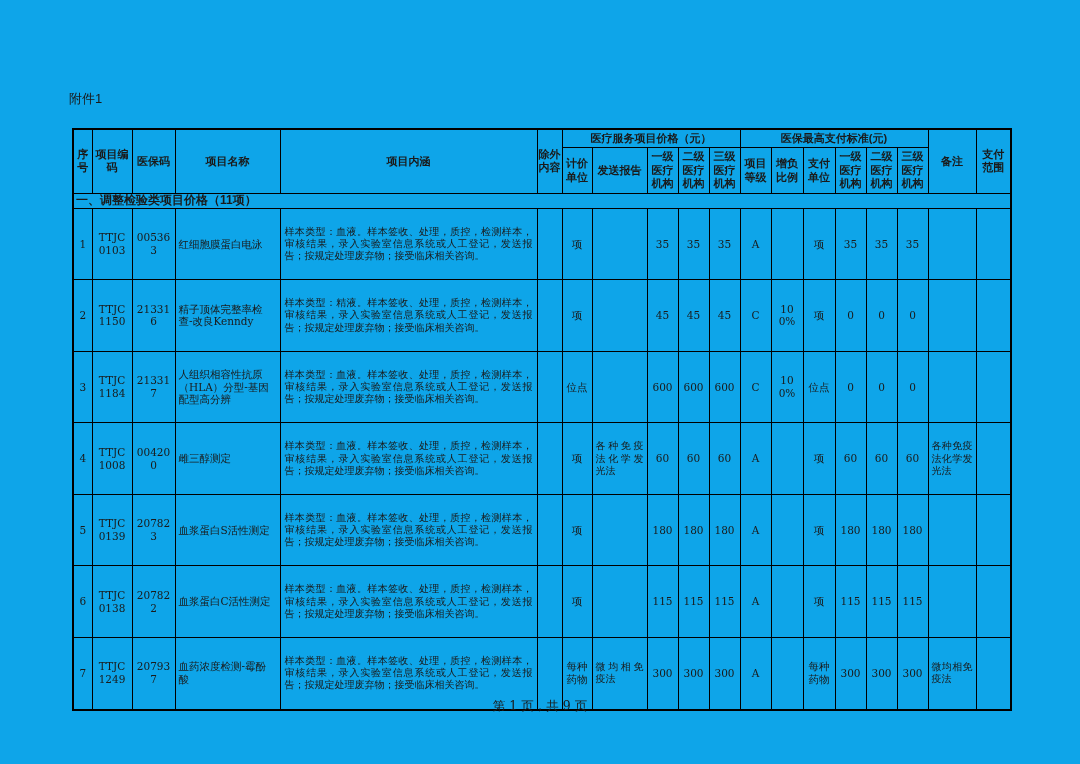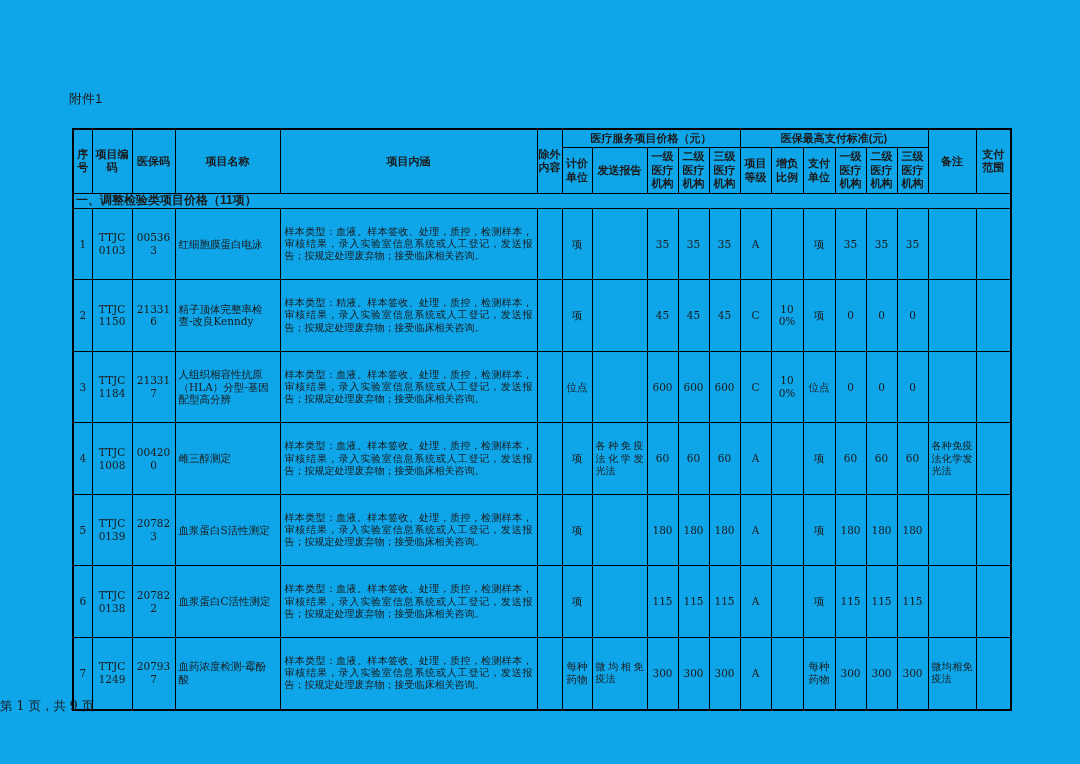--- a/index.html
+++ b/index.html
@@ -15,21 +15,21 @@
                 padding:1px 2px; text-align:center; vertical-align:middle;
                 overflow:hidden; word-break:break-all; }
   .price thead th { font-weight:bold; font-family:"Liberation Sans", sans-serif; font-size:11px; padding:2px 1px; }
   .price tr.section-row td { text-align:left; font-weight:bold; font-family:"Liberation Sans", sans-serif;
                 font-size:12px; padding:0 2px; line-height:1.1;margin-left:43px; }
   .price td.cell-name { text-align:left; padding:1px 3px; }
   .price td.cell-content { text-align:justify; text-align-last:left; padding:17px 4px; font-size:10px; }
   .price td.cell-note { text-align:justify; text-align-last:left; padding:8px 3px; font-size:10px; }
   .price tbody td { height:64px; }
   .price tbody tr.section-row td { height:15px; }
-  .page-footer { position:absolute; left:0; top:698px; width:1080px; text-align:left; font-size:12.5px; }
+  .page-footer { position:absolute; left:0; top:698px; width:1080px; text-align:center; font-size:12.5px; }
 </style>
 </head>
 <body>
 
 <div class="sheet">
 
   <div class="attachment">附件1</div>
 
 
   <table class="price">

